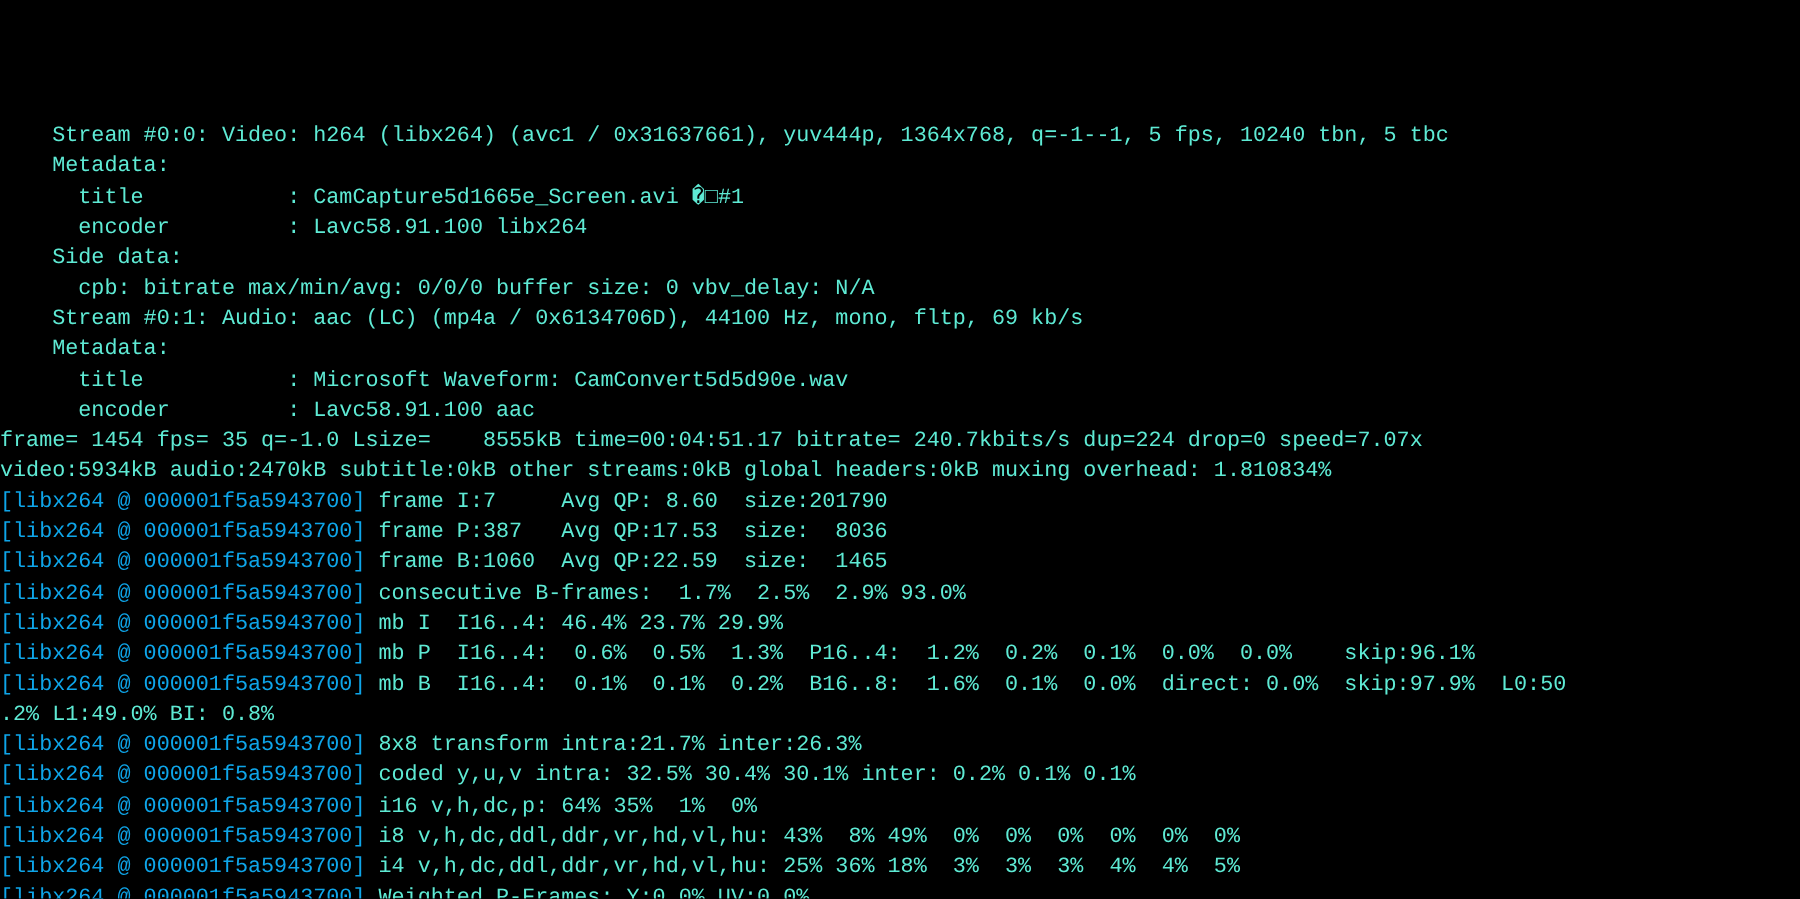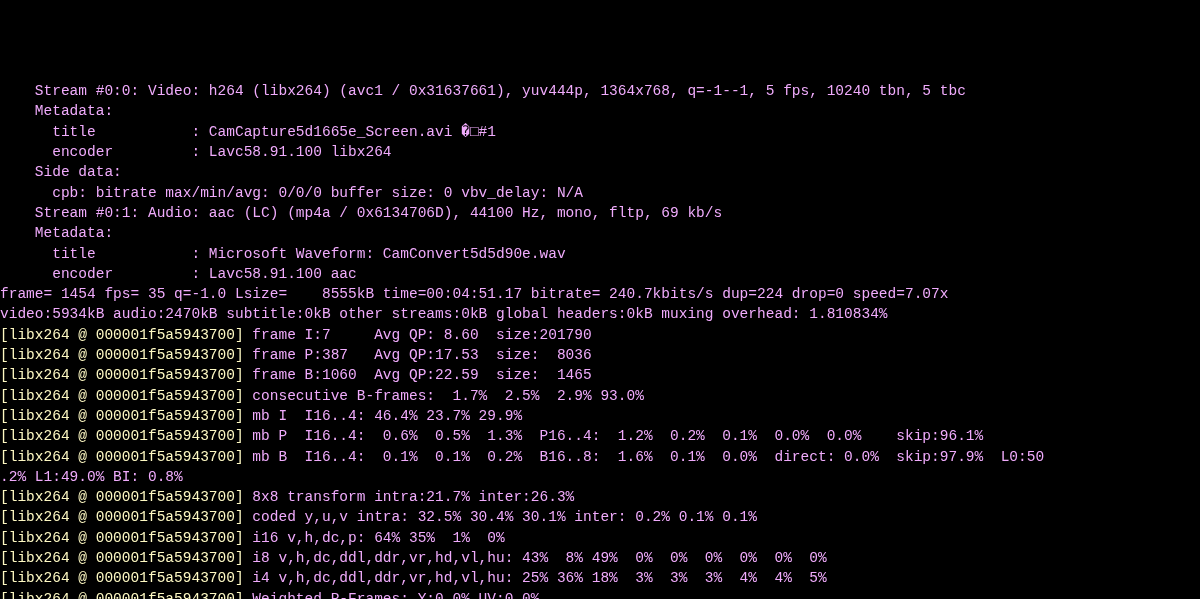--- a/index.html
+++ b/index.html
@@ -16,24 +16,24 @@
       white-space: pre;
       overflow: hidden;
       padding: 0;
       width: 1200px;
       height: 599px;
     }
     .line {
       display: block;
     }
     .white {
-      color: #f0abfc;
+      color: #5eead4;
     }
     .cyan {
-      color: #fef9c3;
+      color: #0ea5e9;
     }
   </style>
 </head>
 <body>
 
 
 
 <div id="terminal-output"><span class="line white">    Stream #0:0: Video: h264 (libx264) (avc1 / 0x31637661), yuv444p, 1364x768, q=-1--1, 5 fps, 10240 tbn, 5 tbc</span><span class="line white">    Metadata:</span><span class="line white">      title           : CamCapture5d1665e_Screen.avi �□#1</span><span class="line white">      encoder         : Lavc58.91.100 libx264</span><span class="line white">    Side data:</span><span class="line white">      cpb: bitrate max/min/avg: 0/0/0 buffer size: 0 vbv_delay: N/A</span><span class="line white">    Stream #0:1: Audio: aac (LC) (mp4a / 0x6134706D), 44100 Hz, mono, fltp, 69 kb/s</span><span class="line white">    Metadata:</span><span class="line white">      title           : Microsoft Waveform: CamConvert5d5d90e.wav</span><span class="line white">      encoder         : Lavc58.91.100 aac</span><span class="line white">frame= 1454 fps= 35 q=-1.0 Lsize=    8555kB time=00:04:51.17 bitrate= 240.7kbits/s dup=224 drop=0 speed=7.07x</span><span class="line white">video:5934kB audio:2470kB subtitle:0kB other streams:0kB global headers:0kB muxing overhead: 1.810834%</span><span class="line"><span class="cyan">[libx264 @ 000001f5a5943700]</span><span class="white"> frame I:7     Avg QP: 8.60  size:201790</span></span><span class="line"><span class="cyan">[libx264 @ 000001f5a5943700]</span><span class="white"> frame P:387   Avg QP:17.53  size:  8036</span></span><span class="line"><span class="cyan">[libx264 @ 000001f5a5943700]</span><span class="white"> frame B:1060  Avg QP:22.59  size:  1465</span></span><span class="line"><span class="cyan">[libx264 @ 000001f5a5943700]</span><span class="white"> consecutive B-frames:  1.7%  2.5%  2.9% 93.0%</span></span><span class="line"><span class="cyan">[libx264 @ 000001f5a5943700]</span><span class="white"> mb I  I16..4: 46.4% 23.7% 29.9%</span></span><span class="line"><span class="cyan">[libx264 @ 000001f5a5943700]</span><span class="white"> mb P  I16..4:  0.6%  0.5%  1.3%  P16..4:  1.2%  0.2%  0.1%  0.0%  0.0%    skip:96.1%</span></span><span class="line"><span class="cyan">[libx264 @ 000001f5a5943700]</span><span class="white"> mb B  I16..4:  0.1%  0.1%  0.2%  B16..8:  1.6%  0.1%  0.0%  direct: 0.0%  skip:97.9%  L0:50</span></span><span class="line white">.2% L1:49.0% BI: 0.8%</span><span class="line"><span class="cyan">[libx264 @ 000001f5a5943700]</span><span class="white"> 8x8 transform intra:21.7% inter:26.3%</span></span><span class="line"><span class="cyan">[libx264 @ 000001f5a5943700]</span><span class="white"> coded y,u,v intra: 32.5% 30.4% 30.1% inter: 0.2% 0.1% 0.1%</span></span><span class="line"><span class="cyan">[libx264 @ 000001f5a5943700]</span><span class="white"> i16 v,h,dc,p: 64% 35%  1%  0%</span></span><span class="line"><span class="cyan">[libx264 @ 000001f5a5943700]</span><span class="white"> i8 v,h,dc,ddl,ddr,vr,hd,vl,hu: 43%  8% 49%  0%  0%  0%  0%  0%  0%</span></span><span class="line"><span class="cyan">[libx264 @ 000001f5a5943700]</span><span class="white"> i4 v,h,dc,ddl,ddr,vr,hd,vl,hu: 25% 36% 18%  3%  3%  3%  4%  4%  5%</span></span><span class="line"><span class="cyan">[libx264 @ 000001f5a5943700]</span><span class="white"> Weighted P-Frames: Y:0.0% UV:0.0%</span></span></div>
 
 

